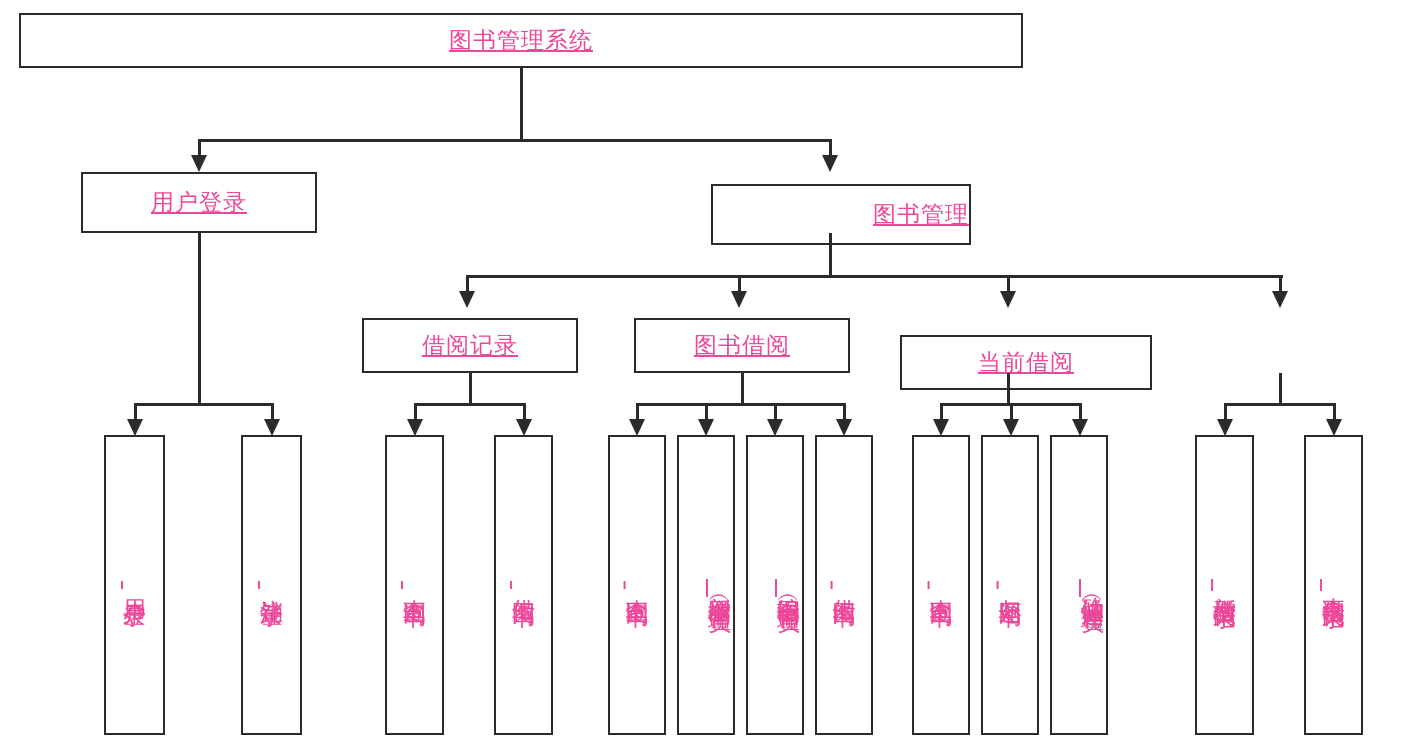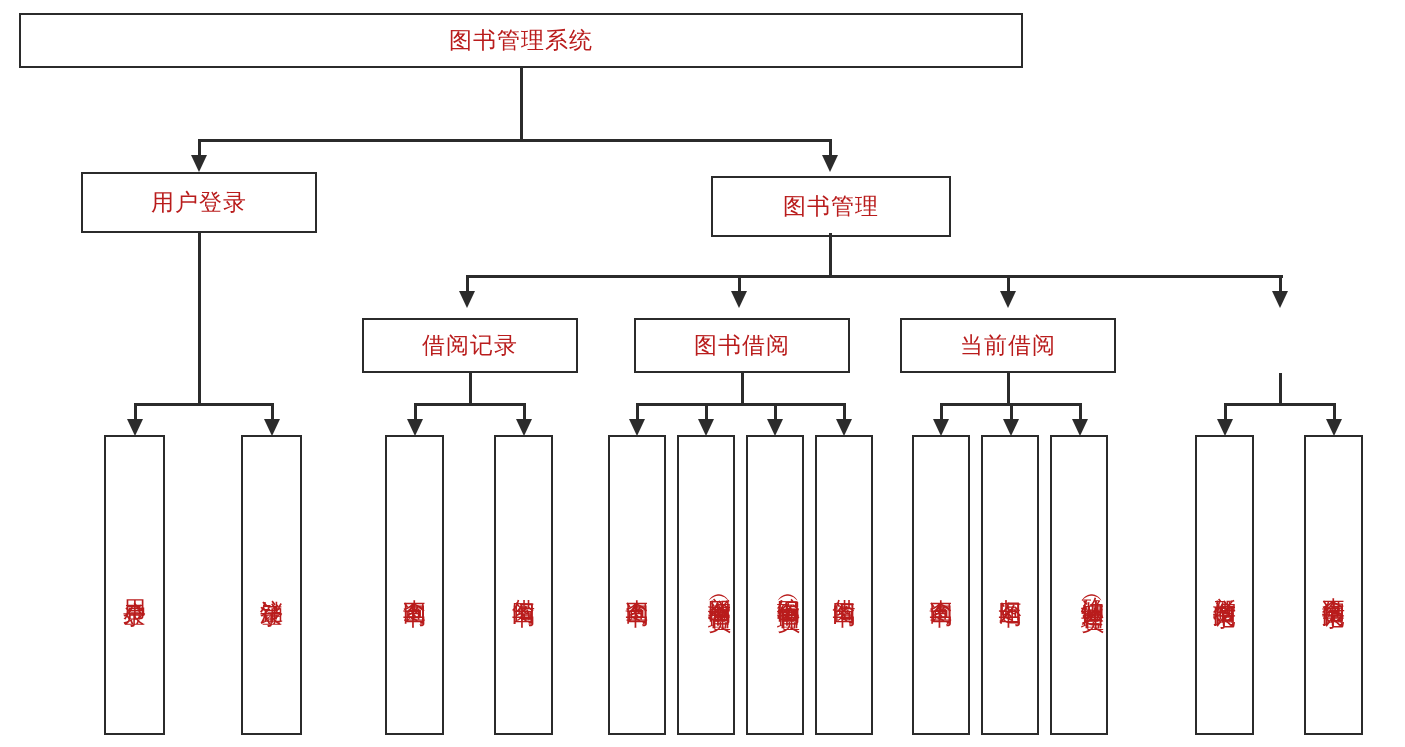--- a/index.html
+++ b/index.html
@@ -17,21 +17,22 @@
   }
   
   .node {
     position: absolute;
     box-sizing: border-box;
     border: 2.5px solid #2b2b2b;
     background: #ffffff;
     display: flex;
     align-items: center;
     justify-content: center;
-    color: #b91c1c;
+    color: #ec4899;
+    text-decoration: underline;
   }
   .node.h {             
     font-size: 23px;
     letter-spacing: 1px;
     line-height: 1.1;
   }
   .node.v {             
     writing-mode: vertical-rl;
     text-orientation: upright;
     font-size: 23px;
@@ -87,21 +88,21 @@
   <div class="line vline" style="left:520px; top:68px; height:73px;"></div>
   <div class="line hline" style="left:198px; top:139px; width:633px;"></div>
   <div class="line vline" style="left:198px; top:139px; height:23px;"></div>
   <div class="arrow" style="left:191px; top:155px;"></div>
   <div class="line vline" style="left:829px; top:139px; height:23px;"></div>
   <div class="arrow" style="left:822px; top:155px;"></div>
 
   <div class="node h" style="left:81px; top:172px; width:236px; height:61px;">
     <span>用户登录</span>
   </div>
-  <div class="node h" style="left:711px; top:176px; width:240px; height:61px;">
+  <div class="node h" style="left:711px; top:184px; width:260px; height:61px;justify-content:flex-end;">
     <span>图书管理</span>
   </div>
 
   <div class="line vline" style="left:198px; top:233px; height:172px;"></div>
   <div class="line hline" style="left:134px; top:403px; width:139px;"></div>
   <div class="line vline" style="left:134px; top:403px; height:22px;"></div>
   <div class="arrow" style="left:127px; top:419px;"></div>
   <div class="line vline" style="left:271px; top:403px; height:22px;"></div>
   <div class="arrow" style="left:264px; top:419px;"></div>
 
@@ -122,21 +123,21 @@
   <div class="arrow" style="left:1000px; top:291px;"></div>
   <div class="line vline" style="left:1279px; top:275px; height:21px;"></div>
   <div class="arrow" style="left:1272px; top:291px;"></div>
 
   <div class="node h" style="left:362px; top:318px; width:216px; height:55px;">
     <span>借阅记录</span>
   </div>
   <div class="node h" style="left:634px; top:318px; width:216px; height:55px;">
     <span>图书借阅</span>
   </div>
-  <div class="node h" style="left:900px; top:318px; width:216px; height:55px;">
+  <div class="node h" style="left:900px; top:335px; width:252px; height:55px;">
     <span>当前借阅</span>
   </div>
 
   <div class="line vline" style="left:469px; top:373px; height:32px;"></div>
   <div class="line hline" style="left:414px; top:403px; width:111px;"></div>
   <div class="line vline" style="left:414px; top:403px; height:22px;"></div>
   <div class="arrow" style="left:407px; top:419px;"></div>
   <div class="line vline" style="left:523px; top:403px; height:22px;"></div>
   <div class="arrow" style="left:516px; top:419px;"></div>
 

